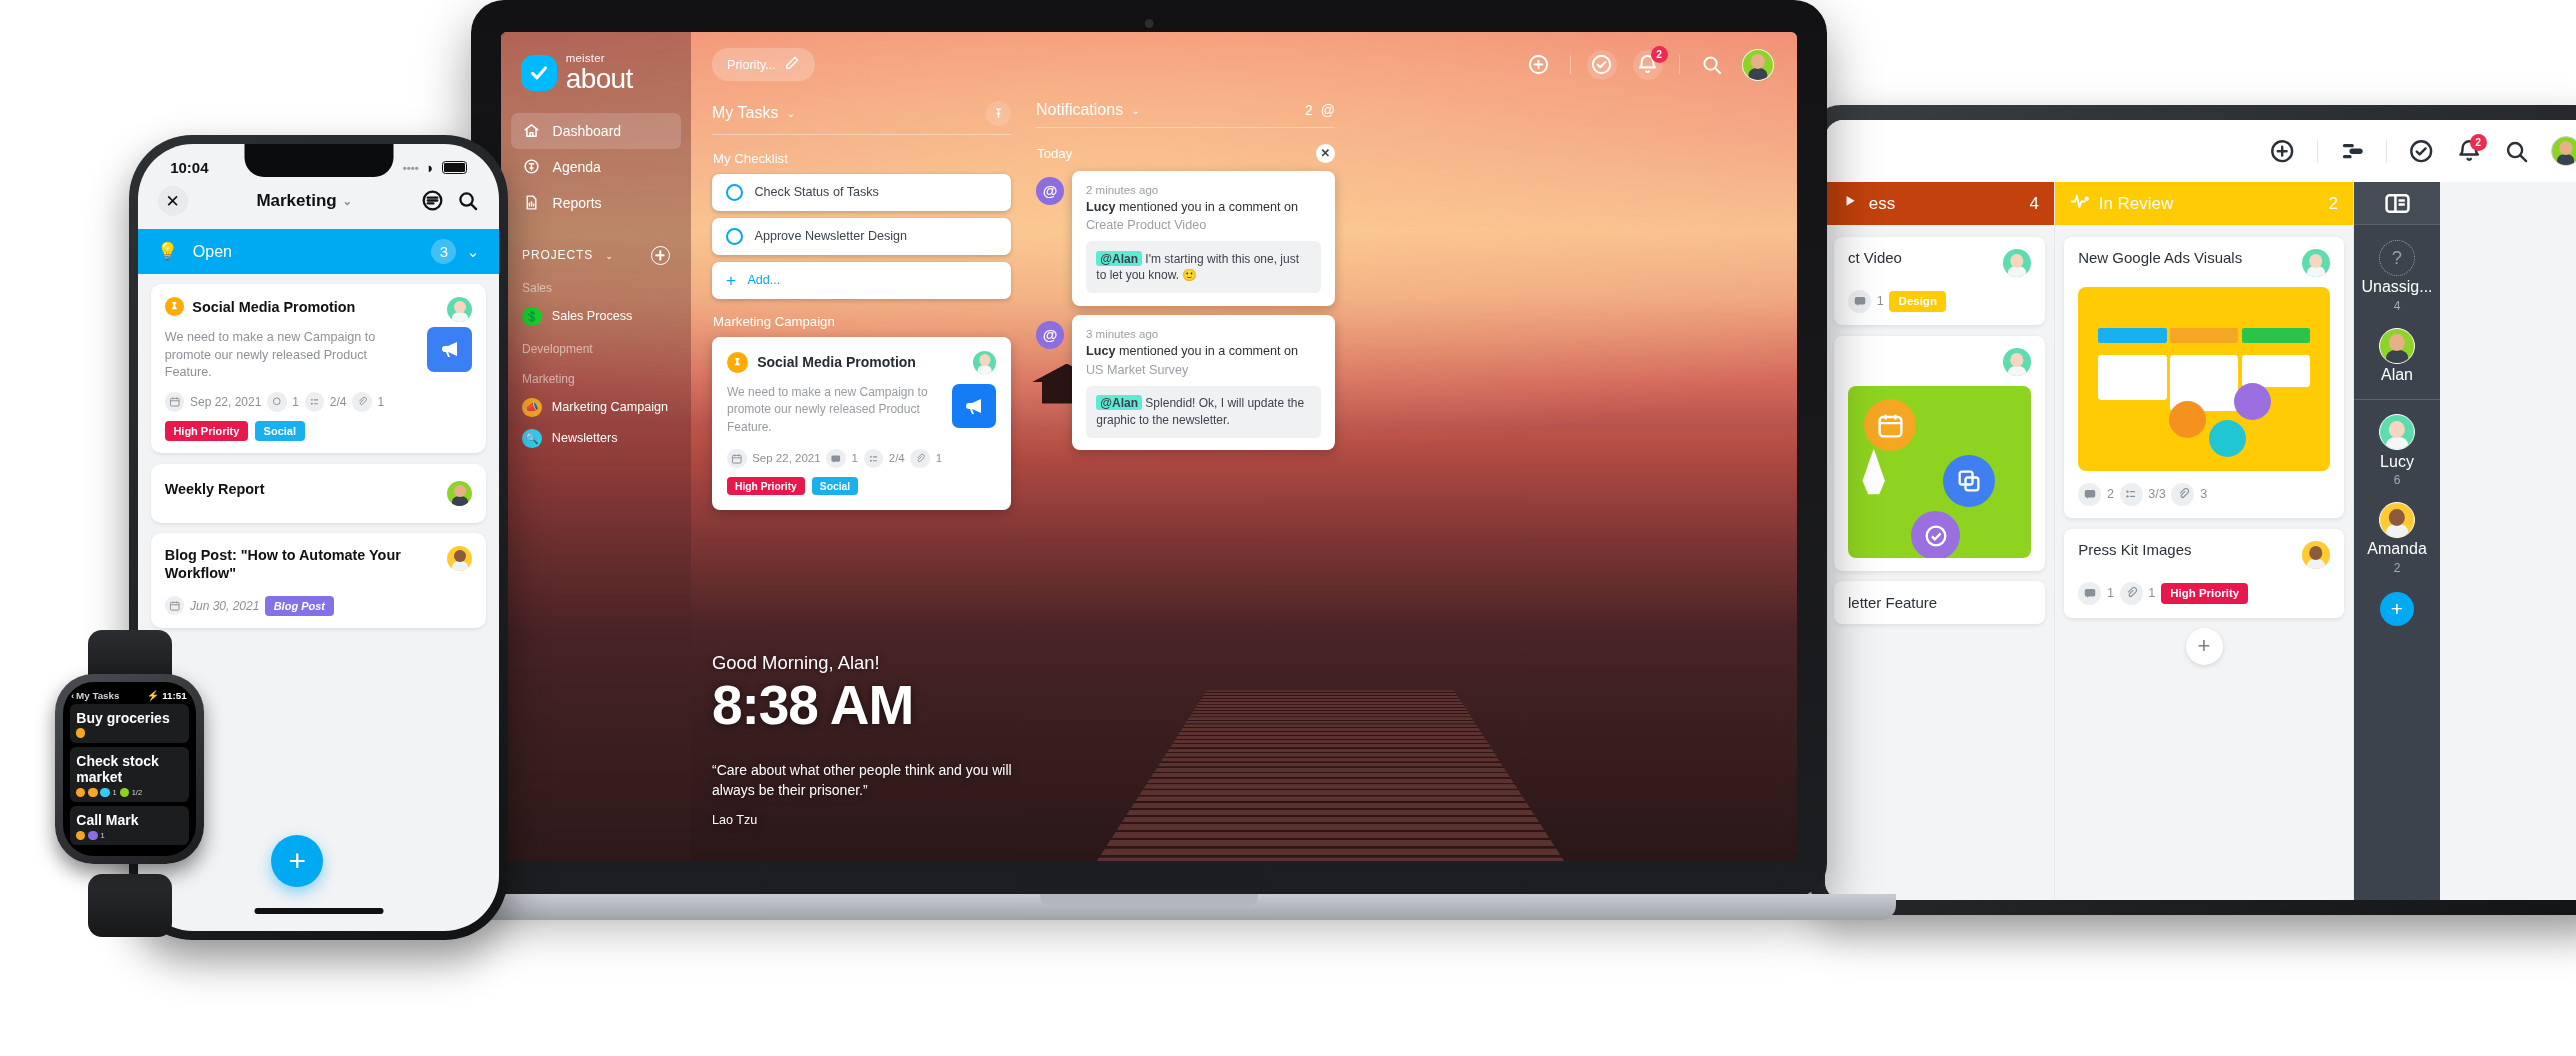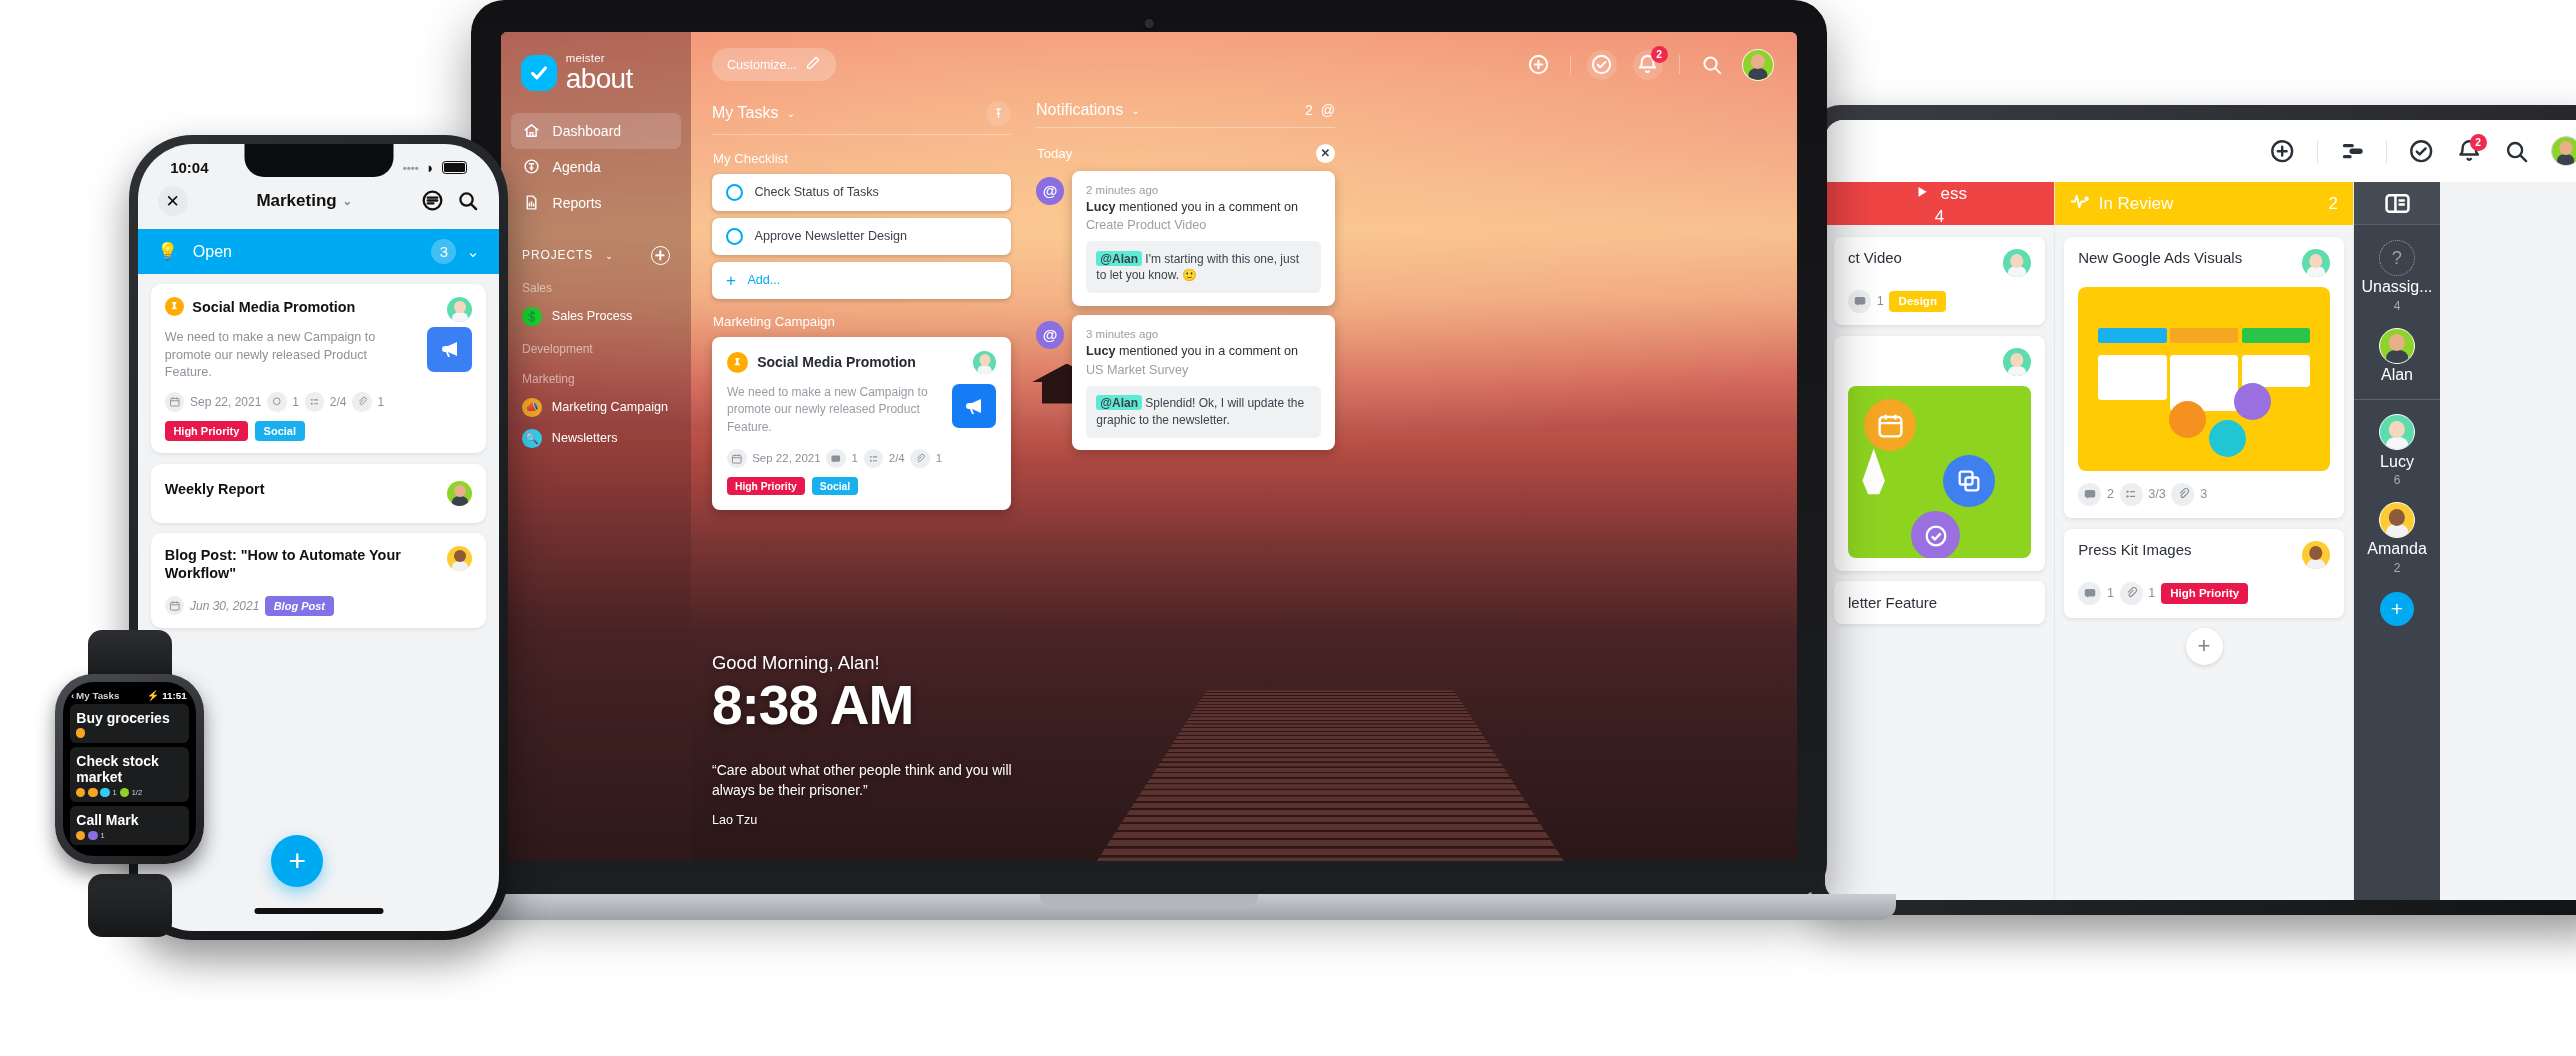--- a/index.html
+++ b/index.html
@@ -325,21 +325,21 @@
                 <circle cx="11" cy="11" r="6.4"></circle>
                 <path d="M15.8 15.8L21 21"></path>
               </svg>
           </div>
           <div class="ava ava-alan" style="width:30px;height:30px;border:1.7px solid #cfd3d8;"></div>
         </div>
 
         <div class="board">
 
           <div class="bcol" style="width:230px;">
-            <div class="bhead" style="background:#ef4444;flex-direction:column;">
+            <div class="bhead" style="background:#c2410c;">
               <div class="l">
                 <span>
                   <svg viewBox="0 0 24 24">
                       <path d="M8 6l10 6-10 6z" fill="#fff" stroke="none"></path>
                     </svg>
                 </span>
                 <span>ess</span>
               </div>
               <span>4</span>
             </div>
@@ -593,21 +593,21 @@
             </div>
             <div class="prj">
               <span class="prj-ico" style="background:#34cdf0;">🔍</span>
               <span>Newsletters</span>
             </div>
           </div>
 
           <div class="main">
             <div class="topbar">
               <div class="customize">
-                <span>Customize...</span>
+                <span>Priority...</span>
                 <span>
                   <svg viewBox="0 0 24 24" style="width:16px;height:16px;fill:none;stroke:#fff;stroke-width:2;stroke-linecap:round;stroke-linejoin:round;">
                       <path d="M16.5 3.5l4 4L8 20H4v-4z"></path>
                     </svg>
                 </span>
               </div>
               <div class="tb-icons">
                 <span class="tb-ic">
                   <svg viewBox="0 0 24 24">
                       <circle cx="12" cy="12" r="9"></circle>

